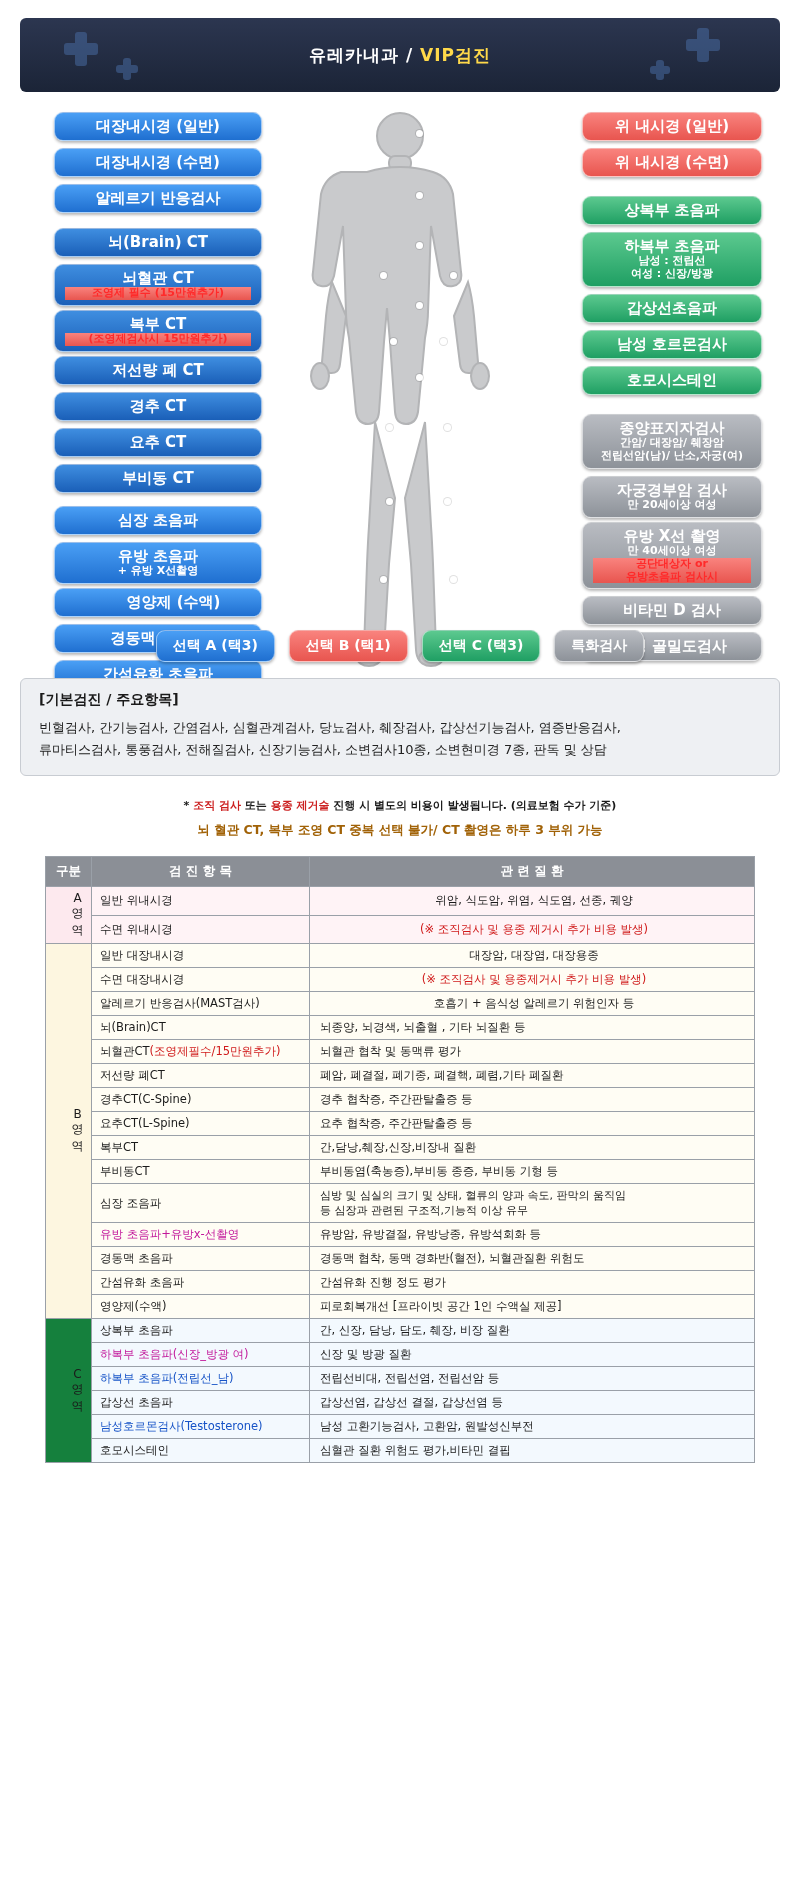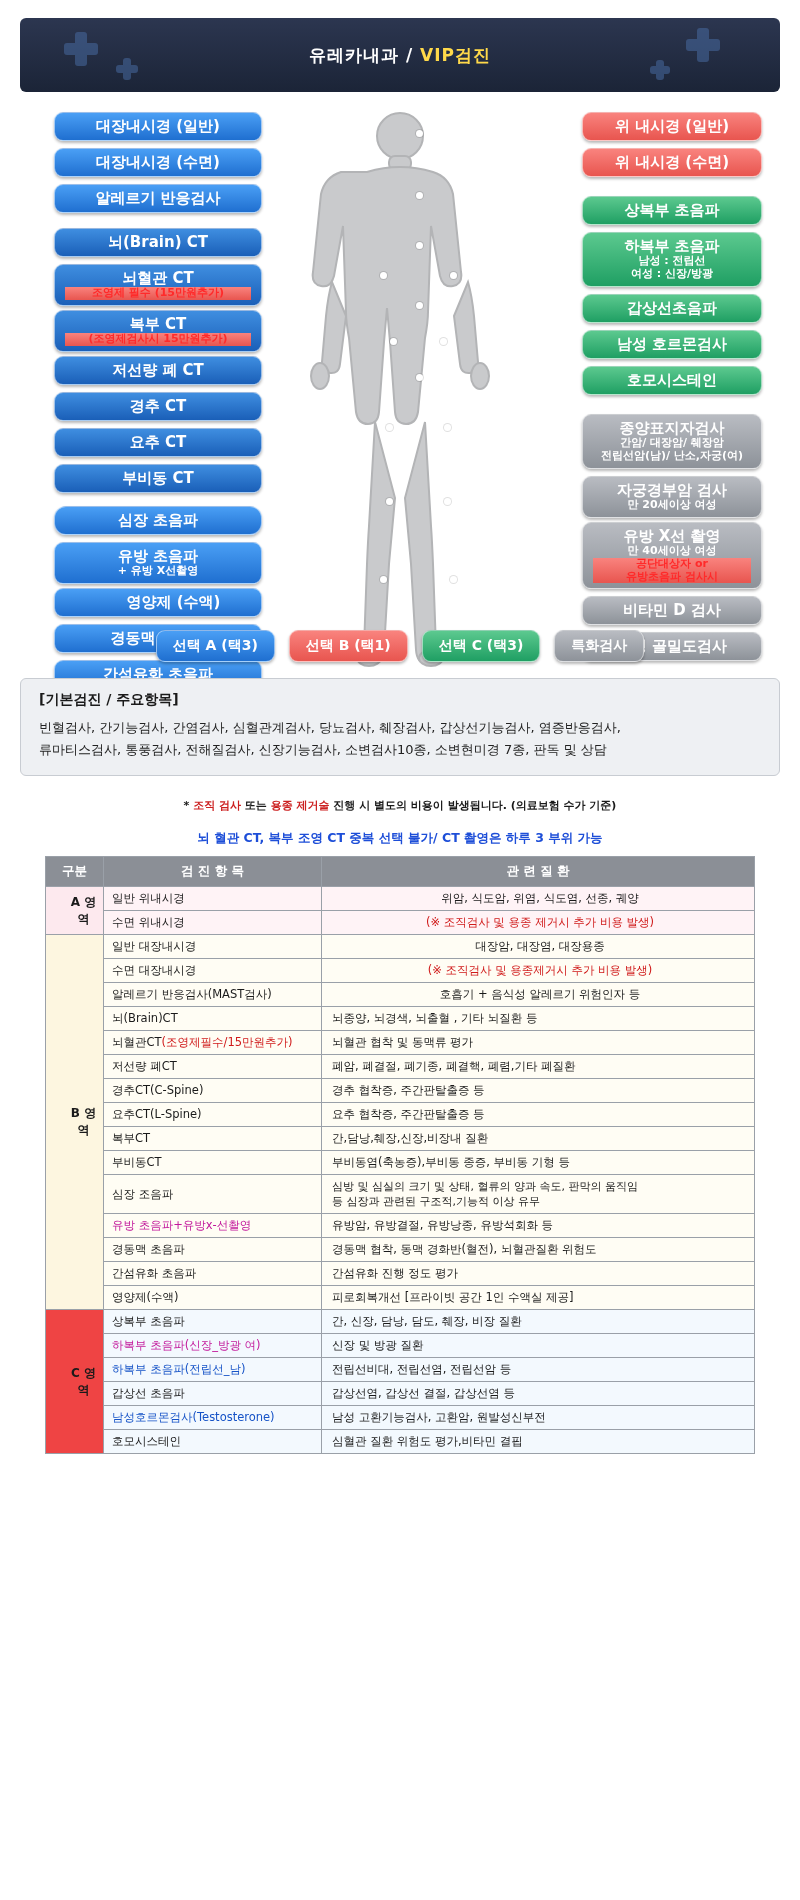--- a/index.html
+++ b/index.html
@@ -94,38 +94,38 @@
     position: absolute; top: 660px; left: 20px; right: 20px;
     background: #eef0f3; border: 1px solid #c8ccd2; border-radius: 6px;
     padding: 12px 18px 14px 18px;
   }
   .basic-box h3 { margin: 0 0 8px 0; font-size: 14px; font-weight: bold; }
   .basic-box p { margin: 0; font-size: 13px; line-height: 1.7; color: #222; }
 
   .note { position: absolute; top: 780px; left: 0; right: 0; text-align: center; }
   .note .n1 { font-size: 11px; font-weight: bold; }
   .note .n1 b { color: #cc2020; }
-  .note .n2 { font-size: 12.5px; font-weight: bold; color: #1d4ed8; margin-top: 17px; }
+  .note .n2 { font-size: 12.5px; font-weight: bold; color: #a16207; margin-top: 9px; }
 
   
   .tbl-wrap { position: absolute; top: 838px; left: 45px; right: 45px; }
   table { border-collapse: collapse; width: 100%; font-size: 11.5px; }
   th, td { border: 1px solid #9aa0a8; padding: 4px 6px; }
   thead th {
     background: #8b8f96; color: #fff; font-weight: bold; text-align: center;
     font-size: 12.5px; padding: 6px;
   }
   td.area {
-    text-align: center; font-weight: bold; width: 58px; font-size: 12px; padding-left: 24px;
+    text-align: center; font-weight: normal; width: 46px; font-size: 12px; padding-left: 24px;
   }
   td.item { width: 218px; padding-left: 8px; }
   td.dis  { padding-left: 10px; }
   .area-a { background: #fde9ee; }
   .area-b { background: #fdf6e0; }
-  .area-c { background: #ef4444; }
+  .area-c { background: #15803d; }
   .row-a td.item, .row-a td.dis { background: #fff3f6; }
   .row-b td.item, .row-b td.dis { background: #fffdf4; }
   .row-c td.item, .row-c td.dis { background: #f3f9fe; }
   .t-red    { color: #d01a1a; }
   .t-magenta{ color: #c2189b; }
   .t-blue   { color: #1653c7; }
   .t-center { text-align: center; }
   .small { font-size: 11px; }
 </style>
 </head>
@@ -201,21 +201,21 @@
         </div>
         <div class="pill blue2" style="top: 286px;">
           <div>경추 CT</div>
         </div>
         <div class="pill blue2" style="top: 322px;">
           <div>요추 CT</div>
         </div>
         <div class="pill blue2" style="top: 358px;">
           <div>부비동 CT</div>
         </div>
-        <div class="pill blue" style="top: 400px; border-radius: 12px;">
+        <div class="pill blue" style="top: 400px;">
           <div>심장 초음파</div>
         </div>
         <div class="pill blue" style="top: 436px;">
           <div>유방 초음파</div>
           <span class="sub">+ 유방 X선촬영</span>
         </div>
         <div class="pill blue" style="top: 482px; padding-left: 41px;">
           <div>영양제 (수액)</div>
         </div>
         <div class="pill blue" style="top: 518px;">

